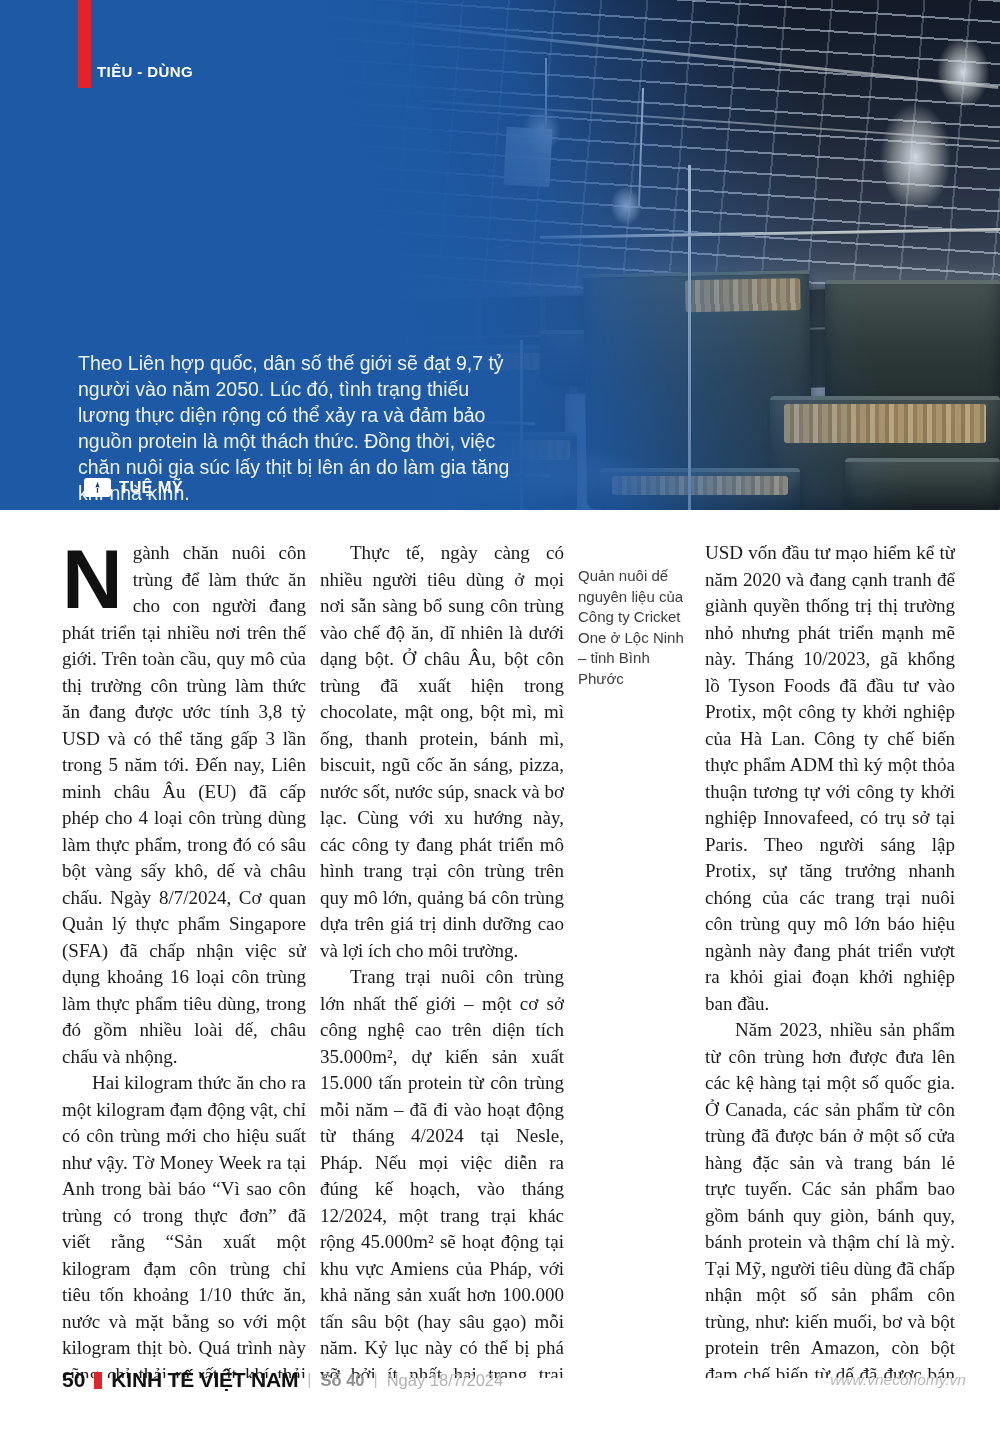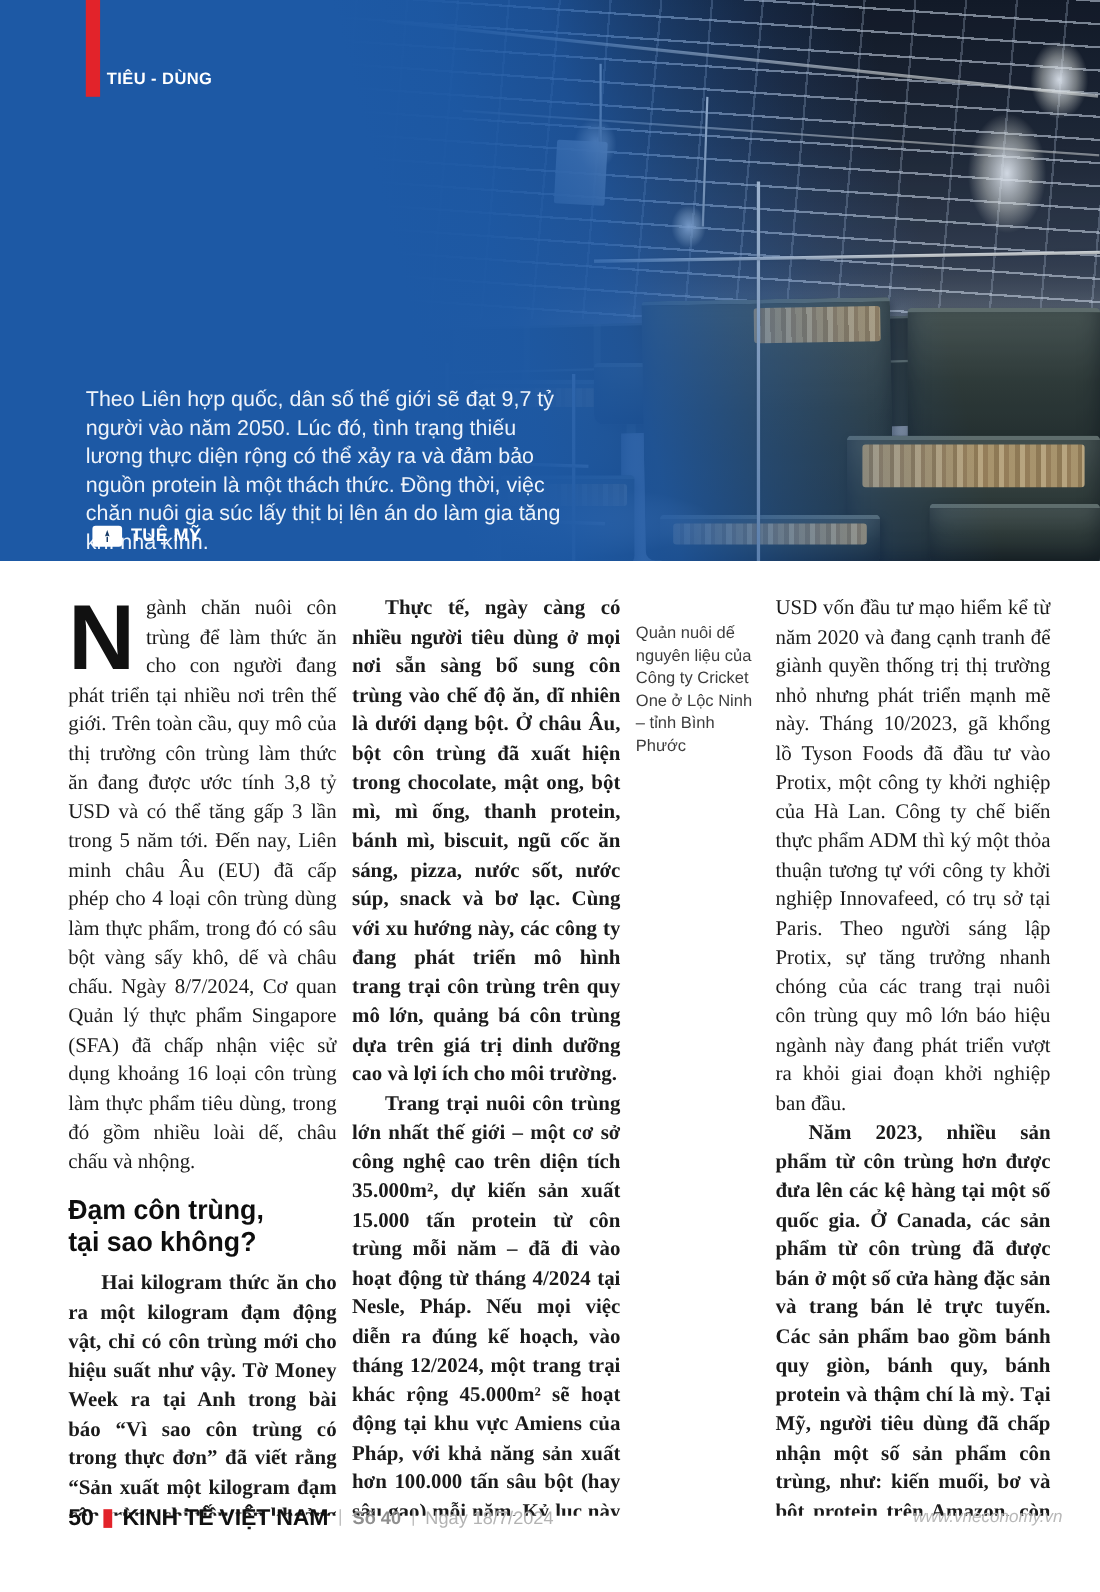--- a/index.html
+++ b/index.html
@@ -50,21 +50,21 @@
   .byline-name{font-family:"Liberation Sans",sans-serif;font-weight:bold;font-size:16.5px;color:#fff;letter-spacing:.3px;}
 
   
   .body-grid{display:flex;margin:30px 45px 0 62px;height:838px;overflow:hidden;}
   .col{text-align:justify;font-size:19px;line-height:26.5px;overflow:hidden;}
   .col1{width:244px;margin-right:14px;}
   .col2{width:244px;margin-right:14px;}
   .capcol{width:110px;margin-right:17px;position:relative;}
   .col3{width:250px;}
   .col p{margin:0;}
-  .col p.indent{text-indent:30px;font-weight:bold;}
+  .col p.indent{text-indent:30px;}
   .dropcap{float:left;font-family:"Liberation Sans",sans-serif;font-weight:bold;
            font-size:84px;line-height:66px;margin:6px 10px 0 0;color:#111;}
   .subhead{margin:16px 0 10px 0;font-family:"Liberation Sans",sans-serif;font-weight:bold;
            font-size:25px;line-height:29px;color:#0e0e0e;}
   .subhead span{display:block;transform:scaleX(.97);transform-origin:left;}
   .caption{margin:26px 0 0 0;font-family:"Liberation Sans",sans-serif;font-size:15px;
            line-height:20.5px;color:#3c3c3c;text-align:left;}
 
   
   .footer{position:absolute;left:62px;right:34px;top:1368px;display:flex;
@@ -145,24 +145,20 @@
             </svg>
         </span>
         <span class="byline-name">TUỆ MỸ</span>
       </div>
     </div>
   </header>
 
   <main class="body-grid">
     <div class="col col1">
       <p><span class="dropcap">N</span><span>gành chăn nuôi côn trùng để làm thức ăn cho con người đang phát triển tại nhiều nơi trên thế giới. Trên toàn cầu, quy mô của thị trường côn trùng làm thức ăn đang được ước tính 3,8 tỷ USD và có thể tăng gấp 3 lần trong 5 năm tới. Đến nay, Liên minh châu Âu (EU) đã cấp phép cho 4 loại côn trùng dùng làm thực phẩm, trong đó có sâu bột vàng sấy khô, dế và châu chấu. Ngày 8/7/2024, Cơ quan Quản lý thực phẩm Singapore (SFA) đã chấp nhận việc sử dụng khoảng 16 loại côn trùng làm thực phẩm tiêu dùng, trong đó gồm nhiều loài dế, châu chấu và nhộng.</span></p>
-      <h2 class="subhead">
-        <span>Đạm côn trùng,</span>
-        <span>tại sao không?</span>
-      </h2>
       <p class="indent">Hai kilogram thức ăn cho ra một kilogram đạm động vật, chỉ có côn trùng mới cho hiệu suất như vậy. Tờ Money Week ra tại Anh trong bài báo “Vì sao côn trùng có trong thực đơn” đã viết rằng “Sản xuất một kilogram đạm côn trùng chỉ tiêu tốn khoảng 1/10 thức ăn, nước và mặt bằng so với một kilogram thịt bò. Quá trình này cũng chỉ thải ra rất ít khí thải gây hiệu ứng nhà kính. Trong khi đó, nhu cầu đạm côn trùng đang tăng cao, tổng sản lượng toàn</p>
     </div>
 
     <div class="col col2">
       <p class="indent">Thực tế, ngày càng có nhiều người tiêu dùng ở mọi nơi sẵn sàng bổ sung côn trùng vào chế độ ăn, dĩ nhiên là dưới dạng bột. Ở châu Âu, bột côn trùng đã xuất hiện trong chocolate, mật ong, bột mì, mì ống, thanh protein, bánh mì, biscuit, ngũ cốc ăn sáng, pizza, nước sốt, nước súp, snack và bơ lạc. Cùng với xu hướng này, các công ty đang phát triển mô hình trang trại côn trùng trên quy mô lớn, quảng bá côn trùng dựa trên giá trị dinh dưỡng cao và lợi ích cho môi trường.</p>
       <p class="indent">Trang trại nuôi côn trùng lớn nhất thế giới – một cơ sở công nghệ cao trên diện tích 35.000m², dự kiến sản xuất 15.000 tấn protein từ côn trùng mỗi năm – đã đi vào hoạt động từ tháng 4/2024 tại Nesle, Pháp. Nếu mọi việc diễn ra đúng kế hoạch, vào tháng 12/2024, một trang trại khác rộng 45.000m² sẽ hoạt động tại khu vực Amiens của Pháp, với khả năng sản xuất hơn 100.000 tấn sâu bột (hay sâu gạo) mỗi năm. Kỷ lục này có thể bị phá vỡ bởi ít nhất hai trang trại khác dự kiến được xây dựng năm 2024 và 2025.</p>
 
     </div>
 
     <div class="capcol">

